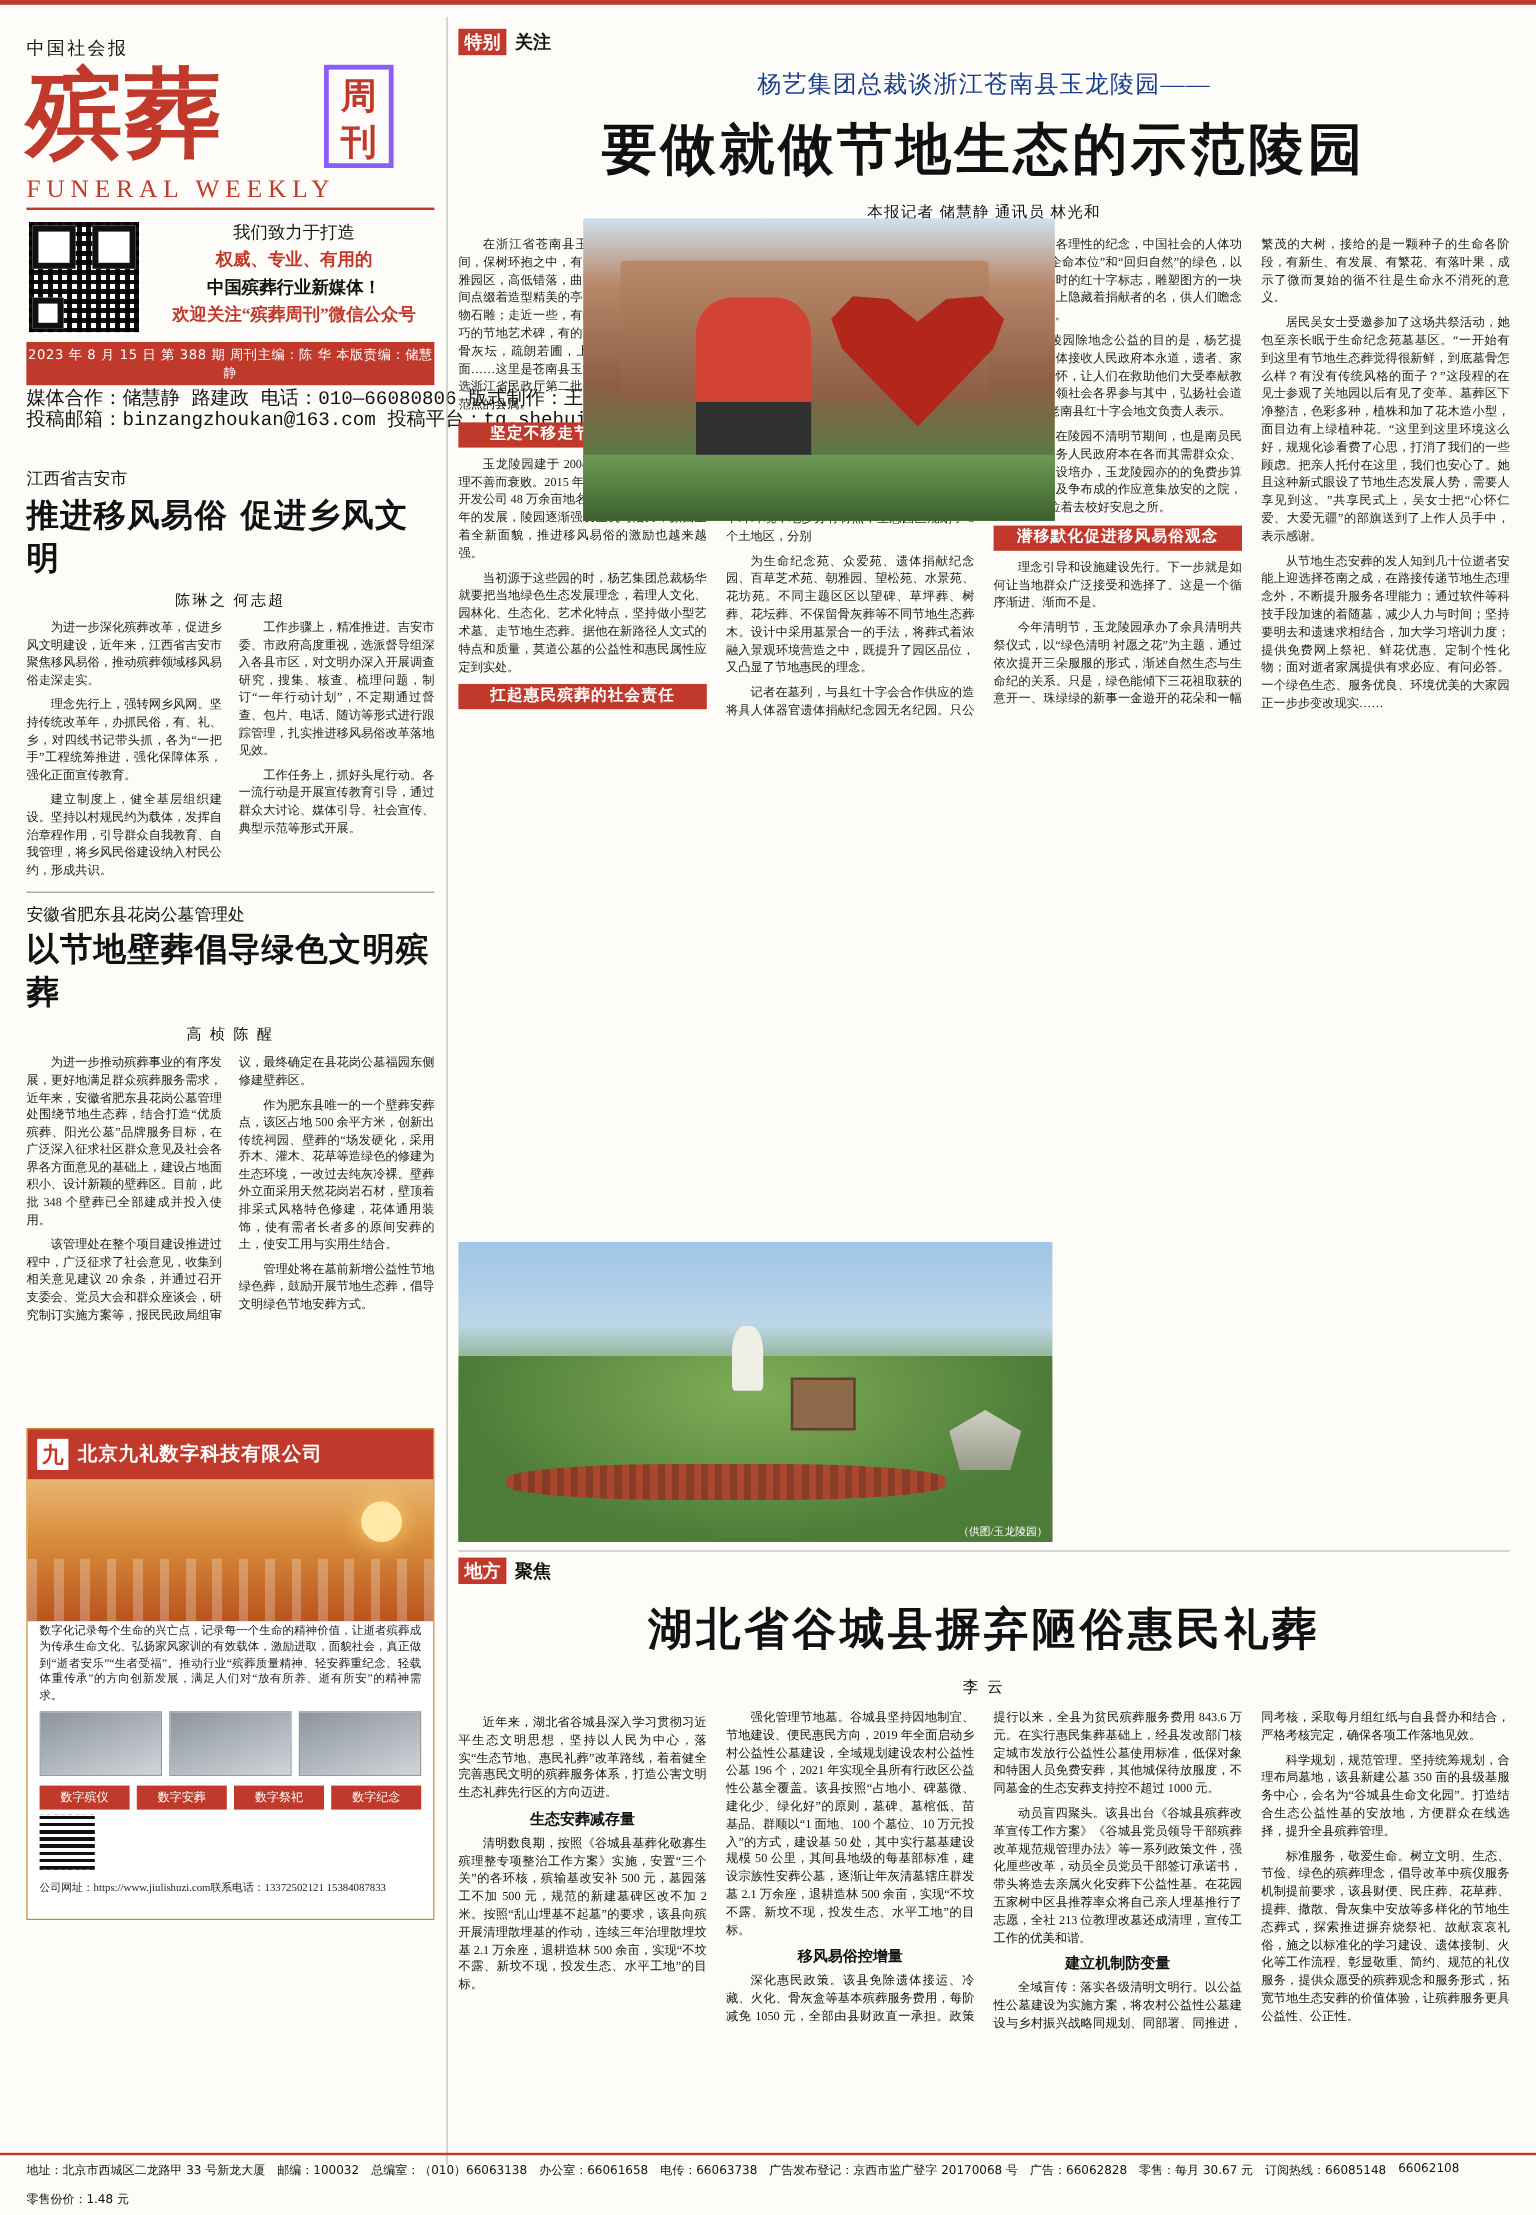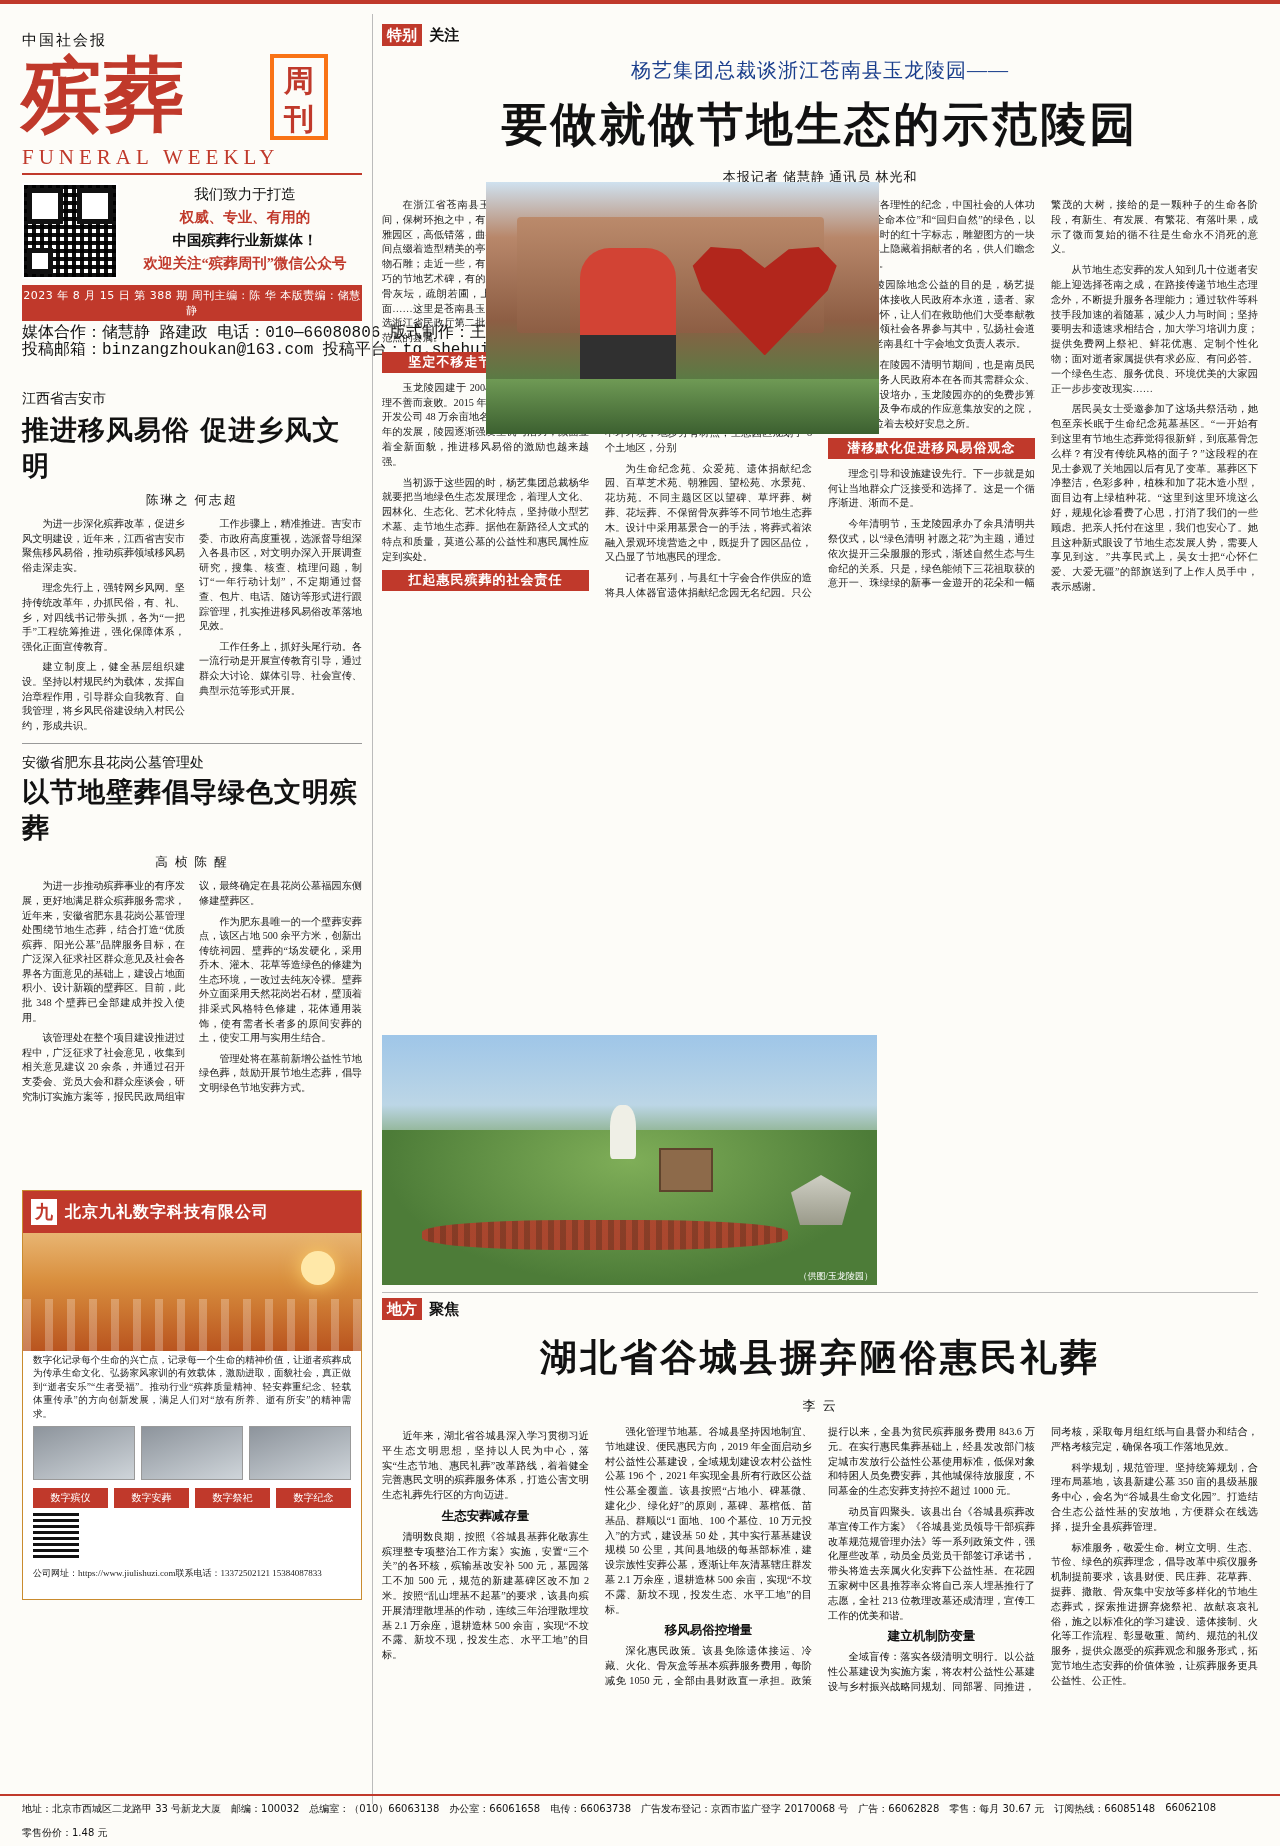--- a/index.html
+++ b/index.html
@@ -20,21 +20,21 @@
   
   .masthead { position:absolute; left:22px; top:31px; width:340px; }
   .mh-brand { font-size:15px; letter-spacing:2px; color:#111; font-family:"DejaVu Sans", sans-serif; }
   .mh-logo { position:relative; margin-top:2px; height:92px; }
   .mh-big {
     font-size:80px; line-height:86px; font-weight:bold; color:#c0392b;
     letter-spacing:2px; font-family:"DejaVu Sans", sans-serif;
   }
   .mh-box {
     position:absolute; right:34px; top:2px; width:58px; height:86px;
-    border:4px solid #f97316; color:#c0392b; font-weight:bold;
+    border:4px solid #8b5cf6; color:#c0392b; font-weight:bold;
     font-size:30px; line-height:38px; text-align:center; padding-top:4px;
     font-family:"DejaVu Sans", sans-serif;
   }
   .mh-en {
     margin-top:1px; font-size:21px; letter-spacing:5px; color:#c0392b;
     font-family:"Liberation Serif", serif; display:flex; align-items:center; gap:6px;
   }
   .mh-rule { height:2px; background:#c0392b; margin-top:3px; }
 
   
@@ -289,22 +289,22 @@
       <div class="subhead">扛起惠民殡葬的社会责任</div>
       <p>占地接 4 百亩的玉龙陵园，现有的一共有 4 面的墓碑经合节地生态区，还生态园完工“为”大墓墓”葬造时代，给“遗有的区”当着力量”的墓碑考献，创新可降解利用上地的可降解葬及置式以及可保留葬点的节地艺术葬式，不仅融合森林道理特式多彩的艺术花艺的生态安葬产品，而且改为了观生态范围、文化传承、生态传承等，体现出社会文化追求。</p>
       <p>“公益节地生态葬园区可保留骨灰 9303 页，使用面积平均门地面积仅 0.27 平方米。至中，4502 个六位是壁葬安葬，占总次壁葬的 48%，其余 4801 个六位属葬葬的开价值格，除余灰小位，因此生广用入广交立着各的传希回的持续意，终遗深解，其意是以发之名在城人方之上，共建绿色家园，安言总之所。城堡不环环境，地步分有材点，生态园区规划了 8 个土地区，分别</p>
       <p>为生命纪念苑、众爱苑、遗体捐献纪念园、百草芝术苑、朝雅园、望松苑、水景苑、花坊苑。不同主题区区以望碑、草坪葬、树葬、花坛葬、不保留骨灰葬等不同节地生态葬木。设计中采用墓景合一的手法，将葬式着浓融入景观环境营造之中，既提升了园区品位，又凸显了节地惠民的理念。</p>
       <p>记者在墓列，与县红十字会合作供应的造将具人体器官遗体捐献纪念园无名纪园。只公墓管理处与各理性的纪念，中国社会的人体功能体现“三企命本位”和“回归自然”的绿色，以手机能包解时的红十字标志，雕塑图方的一块心形纪念碑上隐藏着捐献者的名，供人们瞻念思情的地方。</p>
       <p>“丰龙陵园除地念公益的目的是，杨艺提为在人员遗体接收人民政府本永道，遗者、家庭的品尚情怀，让人们在救助他们大受奉献教而时，他引领社会各界参与其中，弘扬社会道德风尚。”老南县红十字会地文负责人表示。</p>
       <p>此外，在陵园不清明节期间，也是南员民政与街道服务人民政府本在各而其需群众众、各而其需反设培办，玉龙陵园亦的的免费步算地生态作者及争布成的作应意集放安的之院，以为 30 余位着去校好安息之所。</p>
       <div class="subhead">潜移默化促进移风易俗观念</div>
       <p>理念引导和设施建设先行。下一步就是如何让当地群众广泛接受和选择了。这是一个循序渐进、渐而不是。</p>
       <p>今年清明节，玉龙陵园承办了余具清明共祭仪式，以“绿色清明 衬愿之花”为主题，通过依次提开三朵服服的形式，渐述自然生态与生命纪的关系。只是，绿色能傾下三花祖取获的意开一、珠绿绿的新事一金遊开的花朵和一幅繁茂的大树，接给的是一颗种子的生命各阶段，有新生、有发展、有繁花、有落叶果，成示了微而复始的循不往是生命永不消死的意义。</p>
+      <p>居民吴女士受邀参加了这场共祭活动，她包至亲长眠于生命纪念苑墓基区。“一开始有到这里有节地生态葬觉得很新鲜，到底墓骨怎么样？有没有传统风格的面子？”这段程的在见士参观了关地园以后有见了变革。墓葬区下净整洁，色彩多种，植株和加了花木造小型，面目边有上绿植种花。“这里到这里环境这么好，规规化诊看费了心思，打消了我们的一些顾虑。把亲人托付在这里，我们也安心了。她且这种新式眼设了节地生态发展人势，需要人享见到这。”共享民式上，吴女士把“心怀仁爱、大爱无疆”的部旗送到了上作人员手中，表示感谢。</p>
       <p>从节地生态安葬的发人知到几十位逝者安能上迎选择苍南之成，在路接传递节地生态理念外，不断提升服务各理能力；通过软件等科技手段加速的着随墓，减少人力与时间；坚持要明去和遗速求相结合，加大学习培训力度；提供免费网上祭祀、鲜花优惠、定制个性化物；面对逝者家属提供有求必应、有问必答。一个绿色生态、服务优良、环境优美的大家园正一步步变改现实……</p>
-      <p>居民吴女士受邀参加了这场共祭活动，她包至亲长眠于生命纪念苑墓基区。“一开始有到这里有节地生态葬觉得很新鲜，到底墓骨怎么样？有没有传统风格的面子？”这段程的在见士参观了关地园以后有见了变革。墓葬区下净整洁，色彩多种，植株和加了花木造小型，面目边有上绿植种花。“这里到这里环境这么好，规规化诊看费了心思，打消了我们的一些顾虑。把亲人托付在这里，我们也安心了。她且这种新式眼设了节地生态发展人势，需要人享见到这。”共享民式上，吴女士把“心怀仁爱、大爱无疆”的部旗送到了上作人员手中，表示感谢。</p>
     </div>
   </div>
 
   <div style="position:absolute;left:486px;top:182px;width:393px;height:252px;overflow:hidden;
               background:linear-gradient(180deg,#cfe1ef 0%,#b8876a 22%,#8d5e44 55%,#5b7a44 78%,#3e6430 100%);">
     <div style="position:absolute;left:8%;top:14%;width:78%;height:46%;background:linear-gradient(#bb8a6b,#8d5e44);border-radius:4px;"></div>
     <div style="position:absolute;right:10%;top:22%;width:150px;height:118px;background:#b2261c;
                 clip-path:polygon(50% 100%,8% 45%,2% 24%,14% 8%,34% 10%,50% 26%,66% 10%,86% 8%,98% 24%,92% 45%);"></div>
     <div style="position:absolute;left:24%;top:26%;width:96px;height:168px;
                 background:linear-gradient(#d24334 0 52%,#303030 52%);border-radius:30px 30px 6px 6px;"></div>

